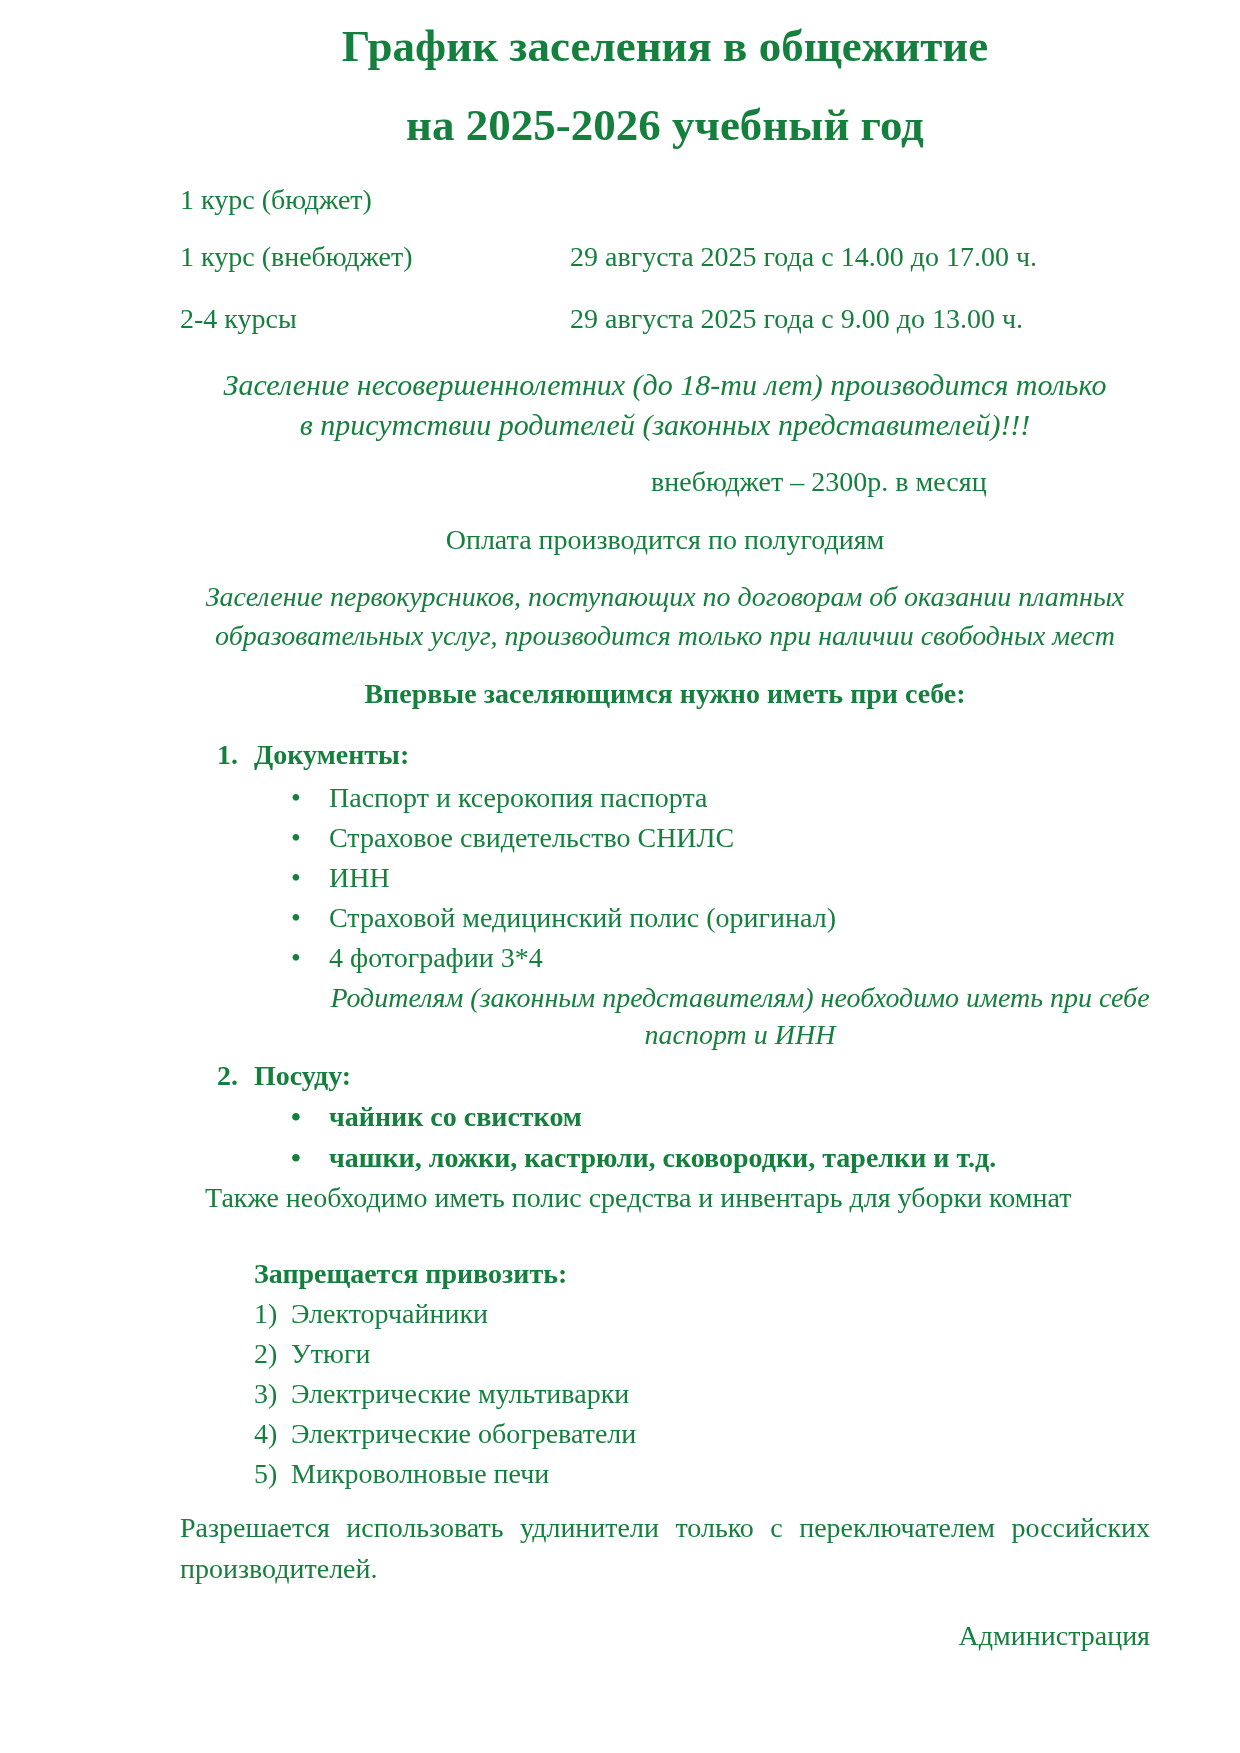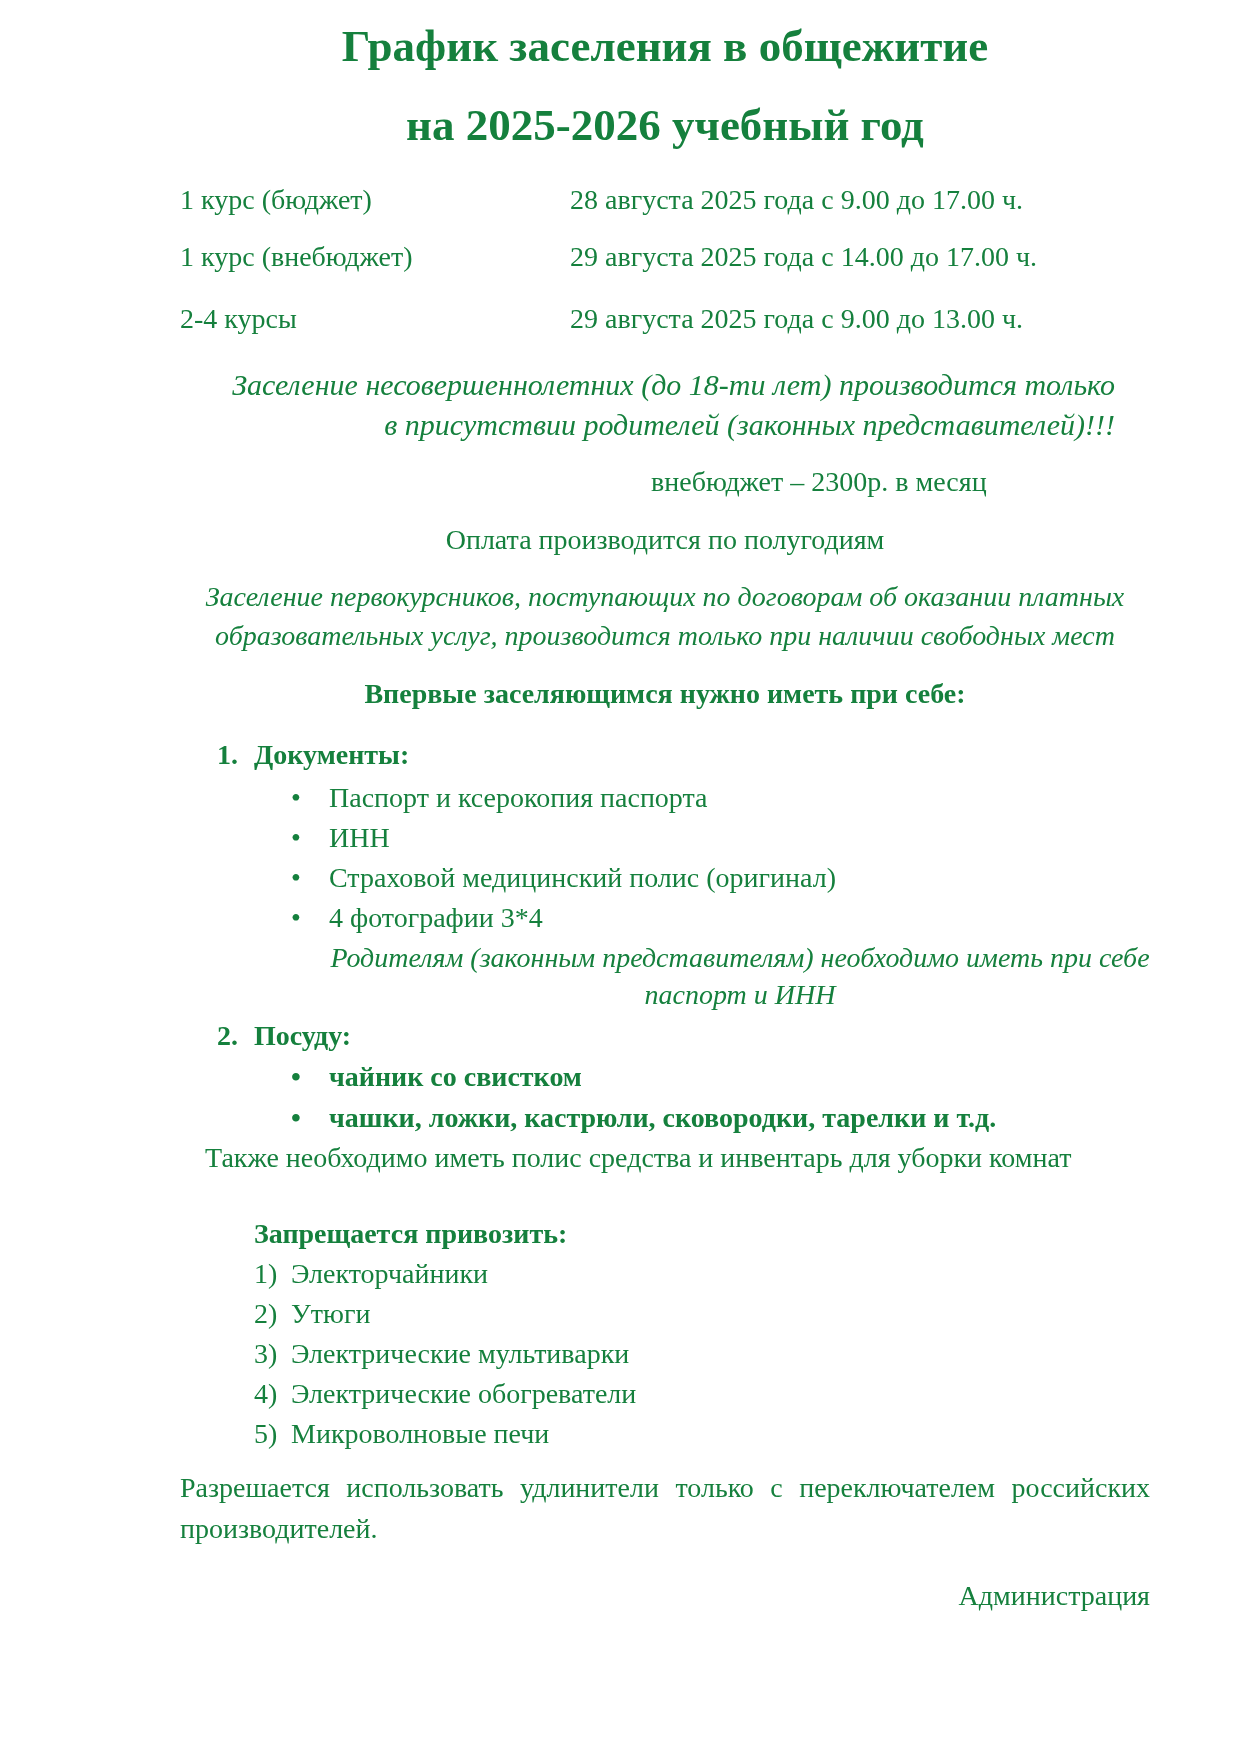--- a/index.html
+++ b/index.html
@@ -28,21 +28,21 @@
   .srow { display: flex; line-height: 40px; }
   .srow1 { margin-top: 26px; }
   .srow2 { margin-top: 17px; }
   .srow3 { margin-top: 22px; }
   .slabel { width: 390px; flex: none; }
   .stime { white-space: nowrap; }
 
   .notice-minors {
     margin: 26px auto 0;
     max-width: 900px;
-    text-align: right;
+    text-align: center;
     font-style: italic;
     font-size: 30px;
     line-height: 40px;
   }
 
   .cost-row { margin-top: 21px; display: flex; line-height: 40px; }
   .cost-label { width: 483px; flex: none; }
   .cost-extra { margin-top: 17px; margin-left: 471px; line-height: 40px; }
   .pay-note { margin-top: 18px; text-align: center; line-height: 40px; }
 
@@ -101,21 +101,20 @@
 </head>
 <body>
 
 <div class="page">
 
   <div class="title t1">График заселения в общежитие</div>
   <div class="title t2">на 2025-2026 учебный год</div>
 
   <div class="srow srow1">
     <span class="slabel">1 курс (бюджет)</span>
-    <span class="stime">28 августа 2025 года с 9.00 до 17.00 ч.</span>
   </div>
   <div class="srow srow2">
     <span class="slabel">1 курс (внебюджет)</span>
     <span class="stime">29 августа 2025 года с 14.00 до 17.00 ч.</span>
   </div>
   <div class="srow srow3">
     <span class="slabel">2-4 курсы</span>
     <span class="stime">29 августа 2025 года с 9.00 до 13.00 ч.</span>
   </div>
 
@@ -127,20 +126,21 @@
   <div class="notice-contract">Заселение первокурсников, поступающих по договорам об оказании платных образовательных услуг, производится только при наличии свободных мест</div>
 
   <div class="bring-heading">Впервые заселяющимся нужно иметь при себе:</div>
 
   <div class="num-heading nh-docs">
     <span class="num">1.</span>
     <span class="num-text">Документы:</span>
   </div>
   <div class="blist blist-docs">
     <div class="bitem">Паспорт и ксерокопия паспорта</div>
+    <div class="bitem">Страховое свидетельство СНИЛС</div>
     <div class="bitem">ИНН</div>
     <div class="bitem">Страховой медицинский полис (оригинал)</div>
     <div class="bitem">4 фотографии 3*4</div>
   </div>
 
   <div class="notice-parents">Родителям (законным представителям) необходимо иметь при себе паспорт и ИНН</div>
 
   <div class="num-heading nh-dishes">
     <span class="num">2.</span>
     <span class="num-text">Посуду:</span>

